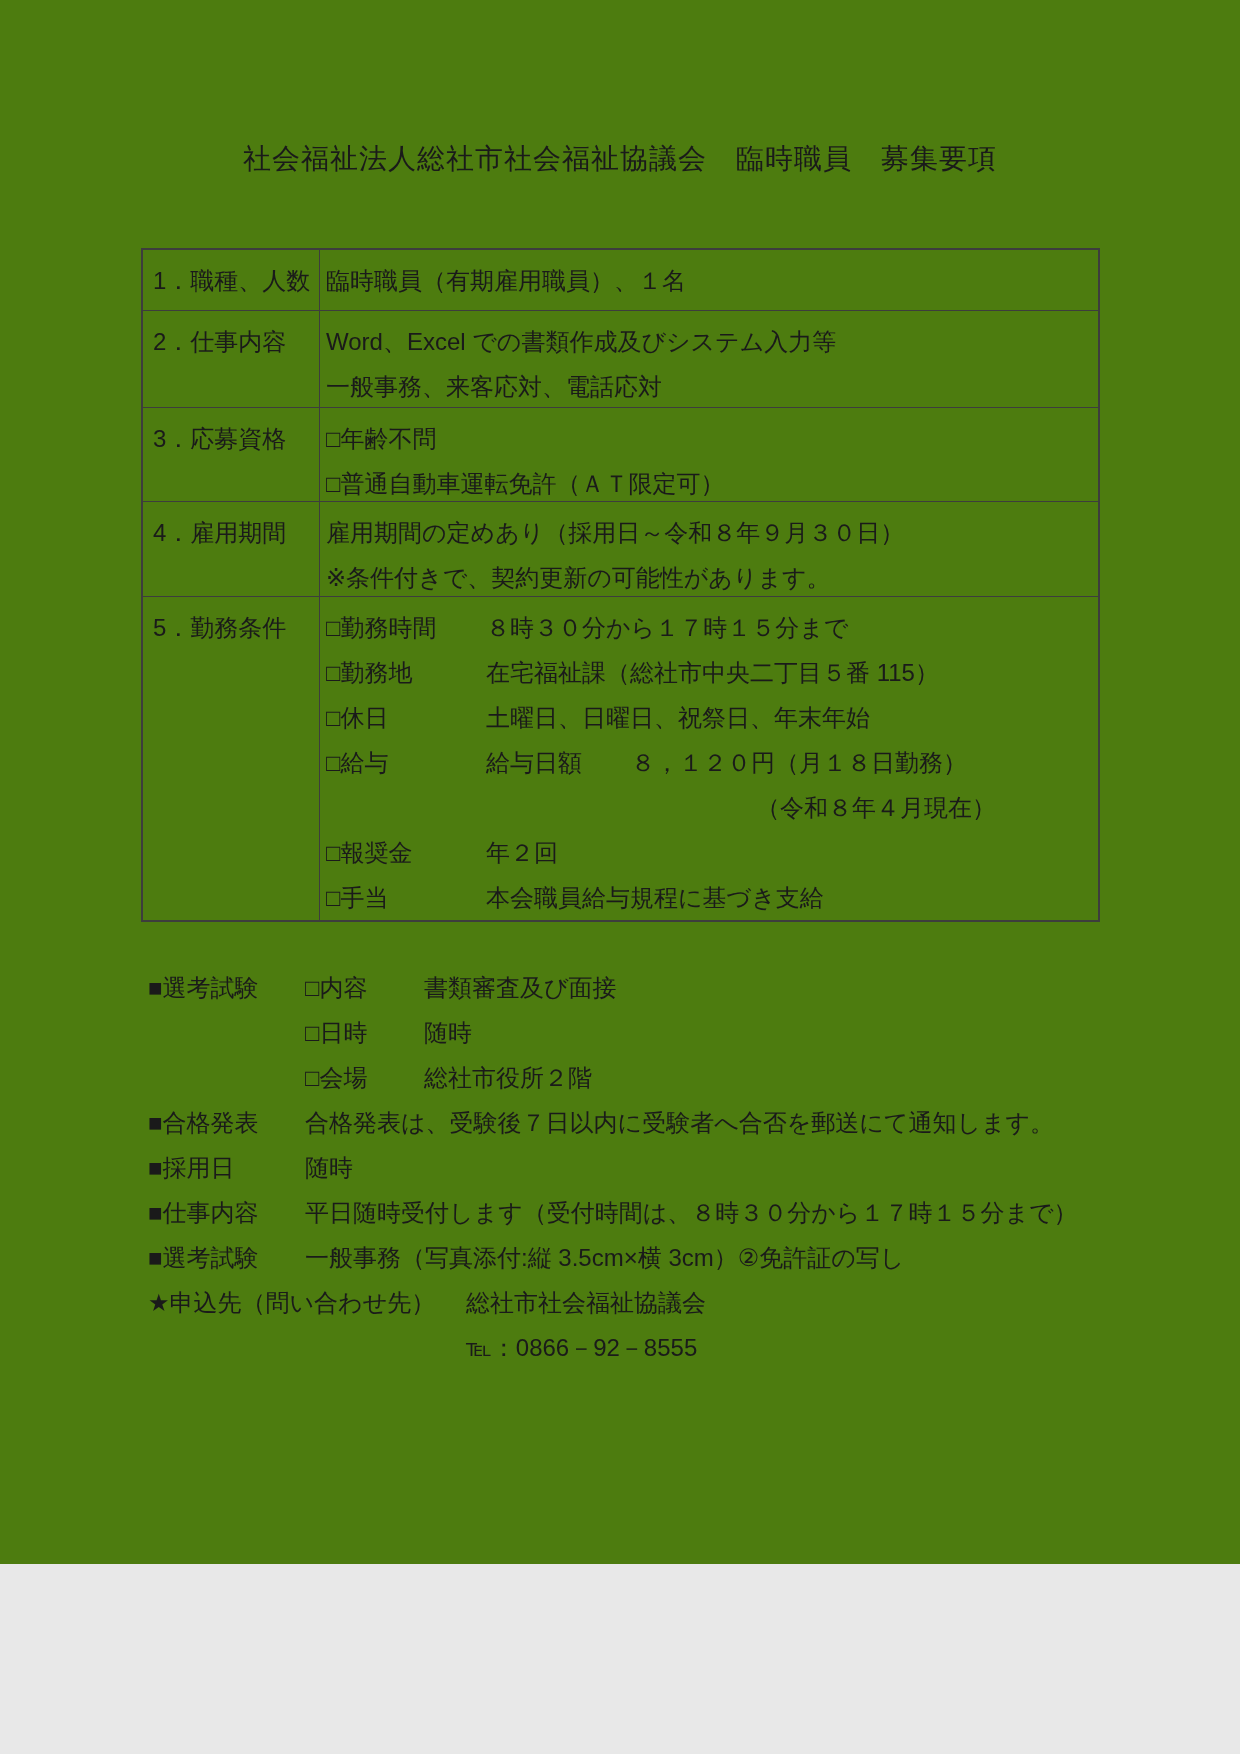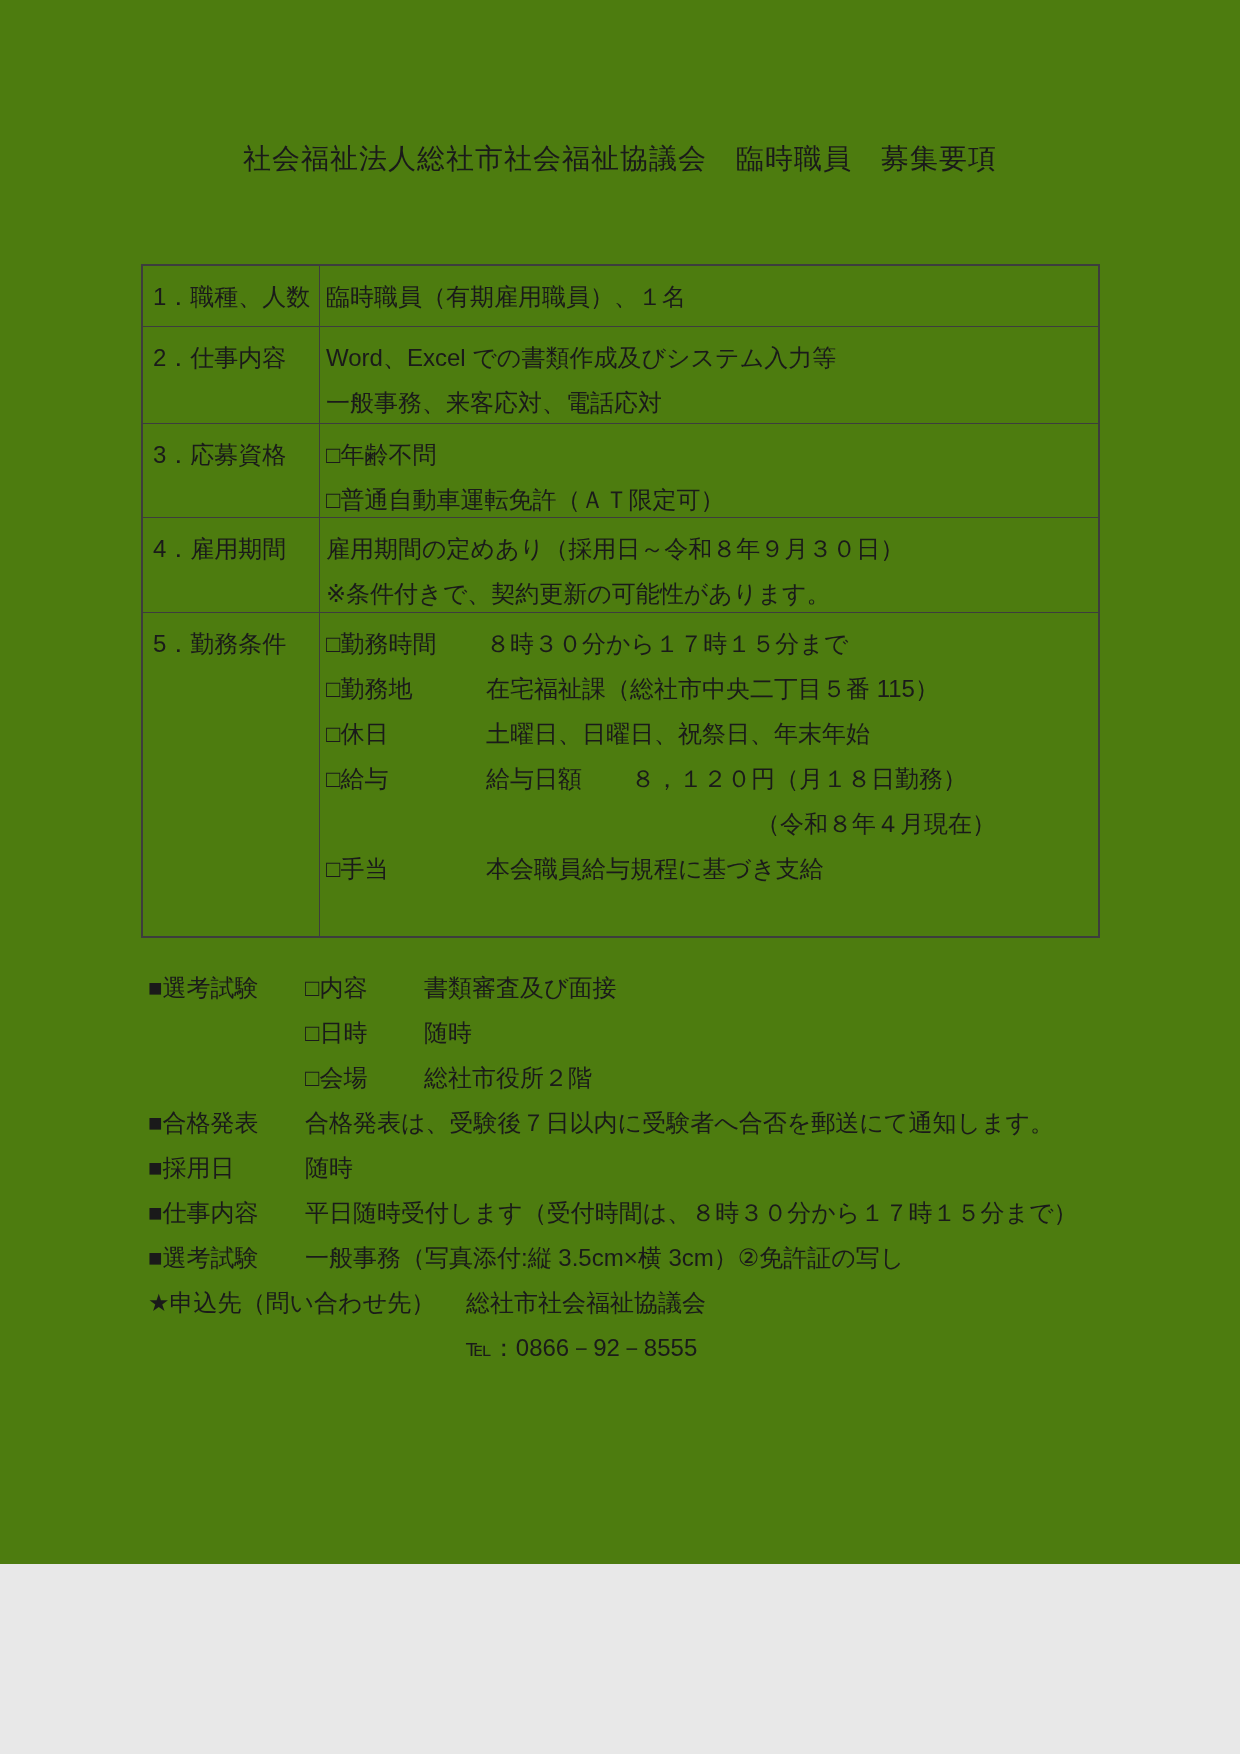--- a/index.html
+++ b/index.html
@@ -30,21 +30,20 @@
   .spec-table {
     position: absolute;
     left: 141px;
     top: 248px;
     width: 959px;
     height: 674px;
     border: 2px solid #3d3d3d;
     display: grid;
     grid-template-columns: 177px 1fr;
     grid-template-rows: 61px 97px 94px 95px 1fr;
-    margin-top: 16px;
   }
   .cell {
     border-bottom: 1.5px solid #3d3d3d;
     padding-top: 8px;
     overflow: hidden;
   }
   .cell.last { border-bottom: none; }
   .cell.head {
     border-right: 1.5px solid #3d3d3d;
     padding-left: 10px;
@@ -109,20 +108,21 @@
 
     <div class="cell head last">
       <div class="tline">5．勤務条件</div>
     </div>
     <div class="cell body last">
       <div class="tline"><span class="term">□勤務時間</span><span>８時３０分から１７時１５分まで</span></div>
       <div class="tline"><span class="term">□勤務地</span><span>在宅福祉課（総社市中央二丁目５番 115）</span></div>
       <div class="tline"><span class="term">□休日</span><span>土曜日、日曜日、祝祭日、年末年始</span></div>
       <div class="tline"><span class="term">□給与</span><span class="subterm">給与日額</span><span>８，１２０円（月１８日勤務）</span></div>
       <div class="tline indent-line">（令和８年４月現在）</div>
+      <div class="tline"><span class="term">□報奨金</span><span>年２回</span></div>
       <div class="tline"><span class="term">□手当</span><span>本会職員給与規程に基づき支給</span></div>
     </div>
   </div>
 
   <div class="details">
     <div class="dline">
       <span class="d-label">■選考試験</span>
       <span class="d-term">□内容</span>
       <span class="d-value">書類審査及び面接</span>
     </div>

